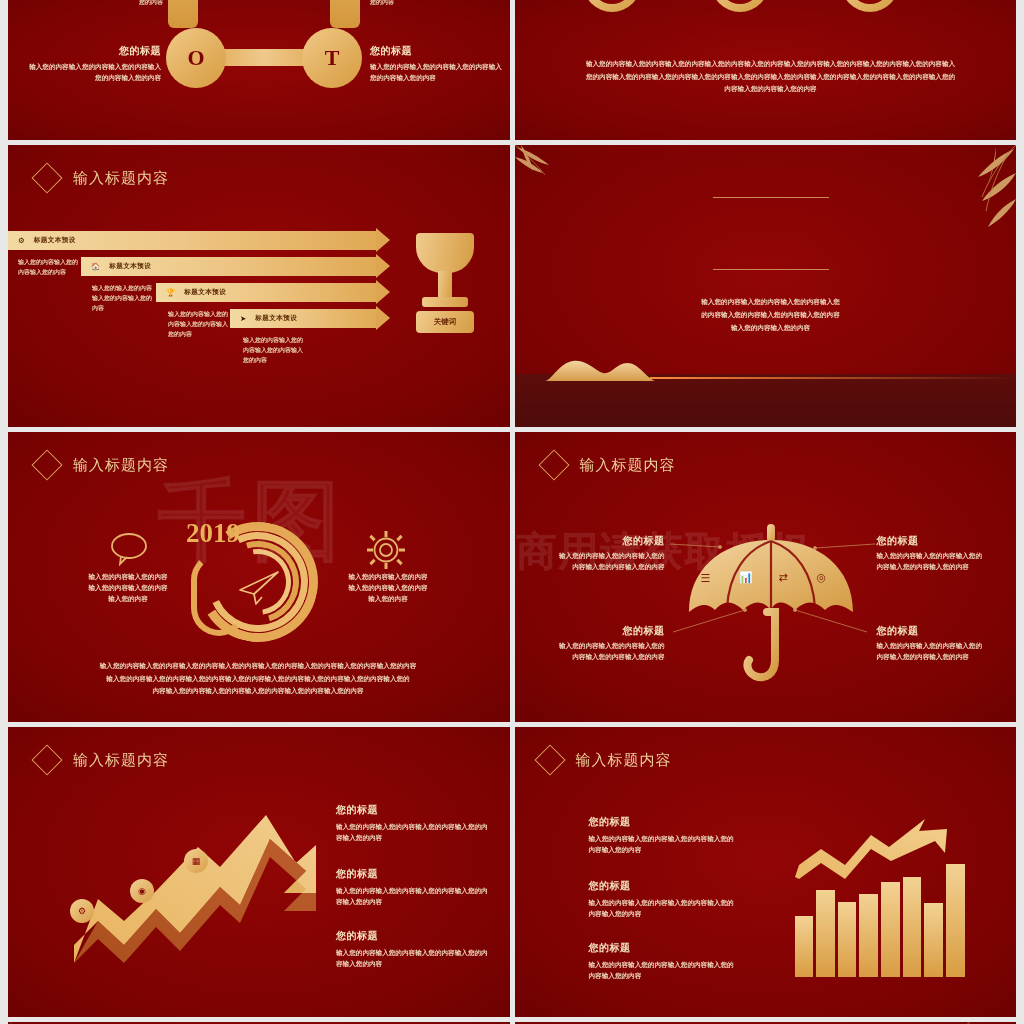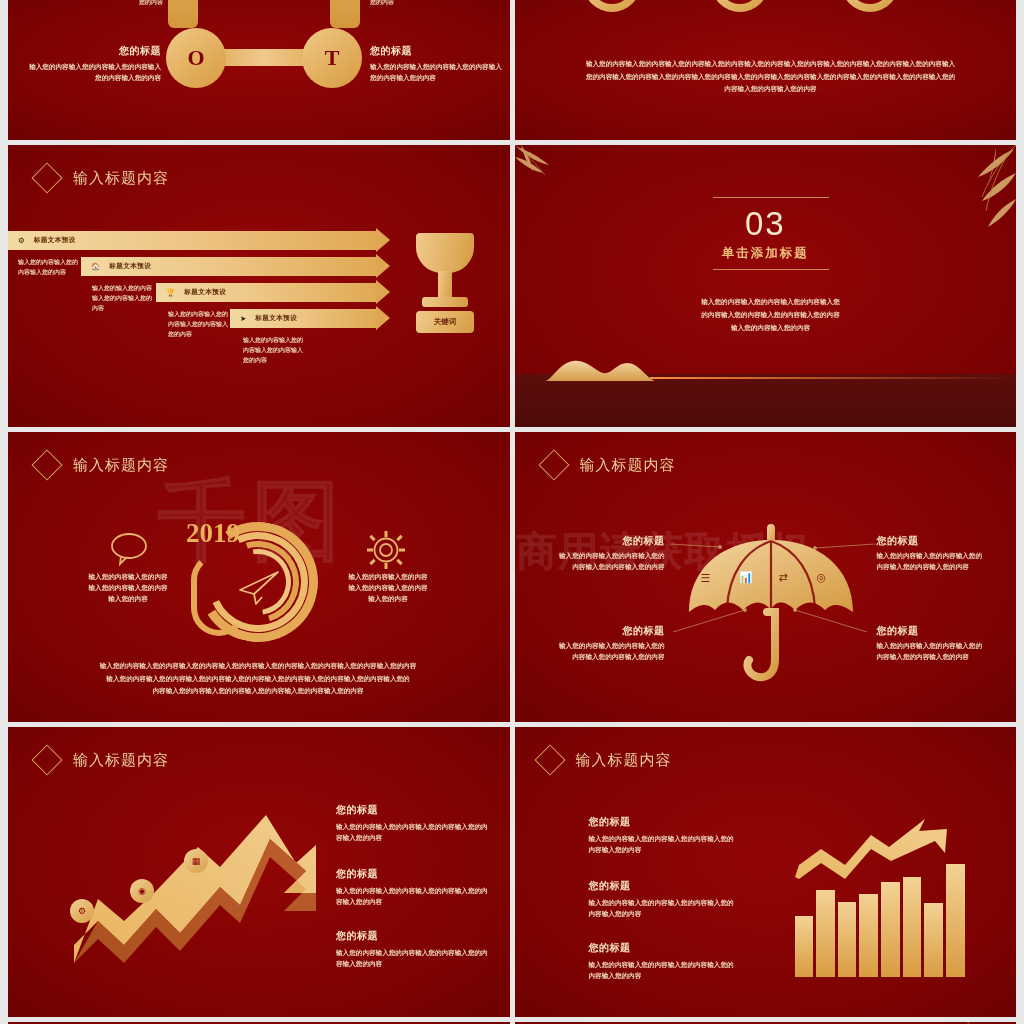--- a/index.html
+++ b/index.html
@@ -280,22 +280,20 @@
           <path d="M52 2 C50 16 48 30 42 44 C48 30 52 16 52 2Z"></path>
           <path d="M72 54 C60 60 50 70 44 82 C54 76 66 66 72 54Z"></path>
         </g>
         <g stroke="#b9854a" stroke-width=".8" fill="none">
           <path d="M72 0 C58 14 46 32 38 52"></path>
           <path d="M66 6 C54 24 46 46 42 66"></path>
         </g>
       </svg>
 
       <div class="sec-line" style="left:198px;top:52px;width:116px;"></div>
-      <div class="sec-num" style="top:60px;">03</div>
-      <div class="sec-sub" style="top:100px;">单击添加标题</div>
       <div class="sec-line" style="left:198px;top:124px;width:116px;"></div>
 
       <div style="position:absolute;left:110px;top:150px;width:292px;">
         <div class="body-sm center" style="line-height:2;">输入您的内容输入您的内容输入您的内容输入您</div>
         <div class="body-sm center" style="line-height:2;">的内容输入您的内容输入您的内容输入您的内容</div>
         <div class="body-sm center" style="line-height:2;">输入您的内容输入您的内容</div>
       </div>
 
       <div class="dark-band"></div>
       <div class="glow-line"></div>

